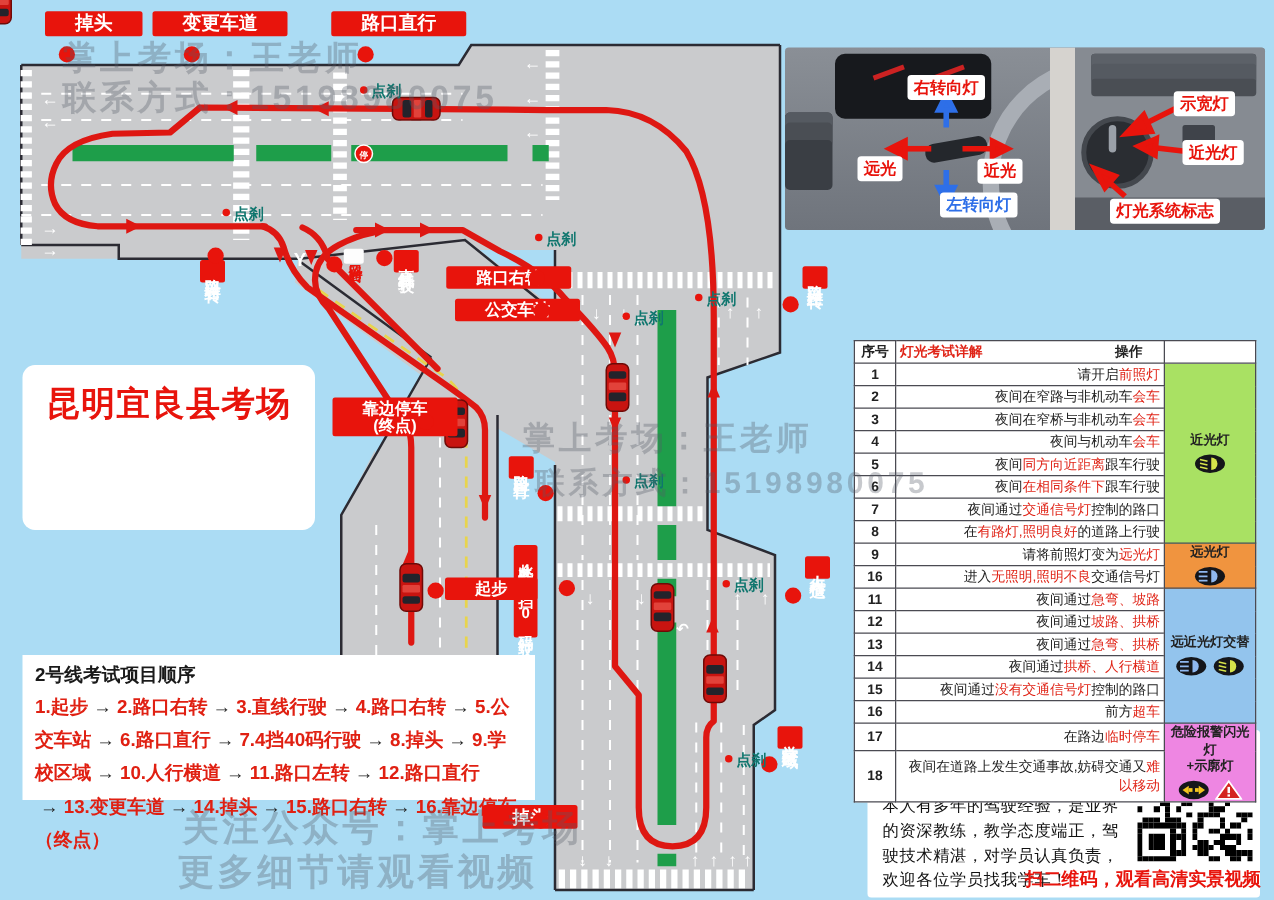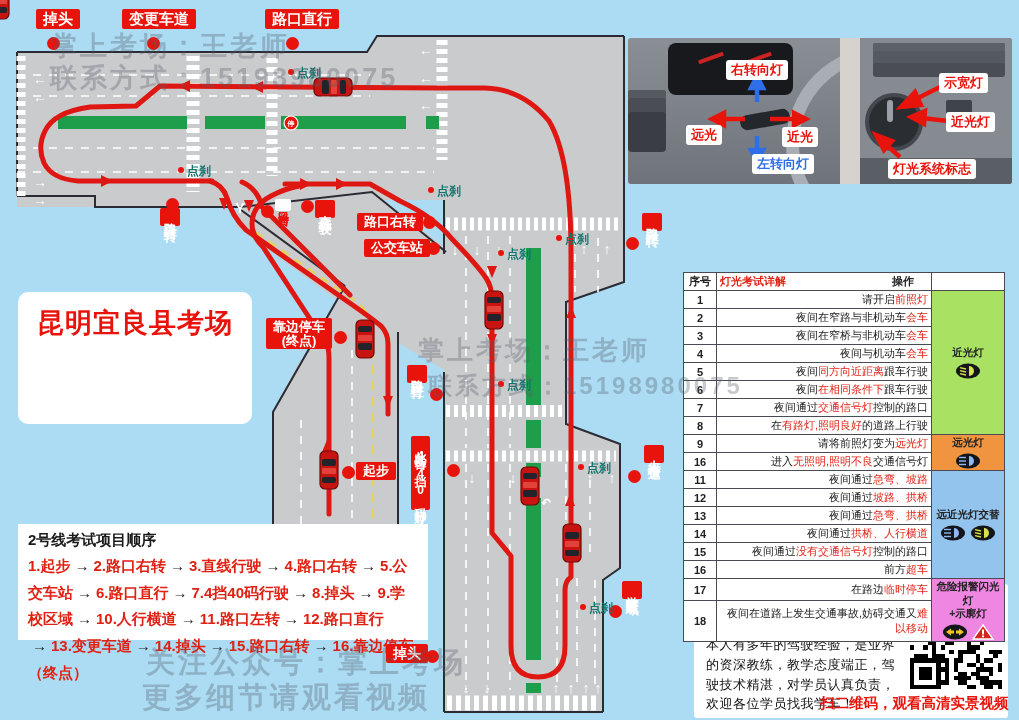--- a/index.html
+++ b/index.html
@@ -4,21 +4,21 @@
 <style>
   html,body{margin:0;padding:0;}
   body{font-family:"Liberation Sans","DejaVu Sans",sans-serif;}
   #stage{position:relative;width:1019px;height:720px;background:#abdcf4;overflow:hidden;}
   #base-svg{position:absolute;left:0;top:0;z-index:1;}
   .panel{position:absolute;z-index:2;}
   #fx-svg{position:absolute;left:0;top:0;z-index:4;pointer-events:none;}
   #overlay{position:absolute;left:0;top:0;width:1019px;height:720px;z-index:5;pointer-events:none;}
   
   .lab{position:absolute;font-weight:bold;line-height:1.05;white-space:pre-line;}
-  .lab.red-h{background:#e8140c;color:#fff;padding:2px 7px;border-radius:2px;text-align:center;}
+  .lab.red-h{background:#e8140c;color:#fff;padding:2px 24px;border-radius:2px;text-align:center;}
   .lab.red-v{background:#e8140c;color:#fff;padding:5px 3px;border-radius:2px;
              writing-mode:vertical-rl;text-orientation:upright;letter-spacing:2px;text-align:center;}
   .lab.white-v{background:#fdfdfd;color:#e8140c;padding:4px 2px;border-radius:2px;
              writing-mode:vertical-rl;text-orientation:upright;letter-spacing:1px;}
   .dot{position:absolute;width:13px;height:13px;border-radius:50%;background:#e8140c;}
   .brake{position:absolute;color:#0f766e;font-weight:bold;font-size:12px;white-space:nowrap;}
   .brake .bdot{display:inline-block;width:6px;height:6px;border-radius:50%;background:#e8140c;margin-right:3px;vertical-align:2px;}
   .wm{position:absolute;font-weight:bold;color:rgba(85,92,104,0.33);white-space:nowrap;letter-spacing:3px;}
   
   #title-card{left:18px;top:292px;width:234px;height:132px;background:#fff;border-radius:10px;text-align:center;}

